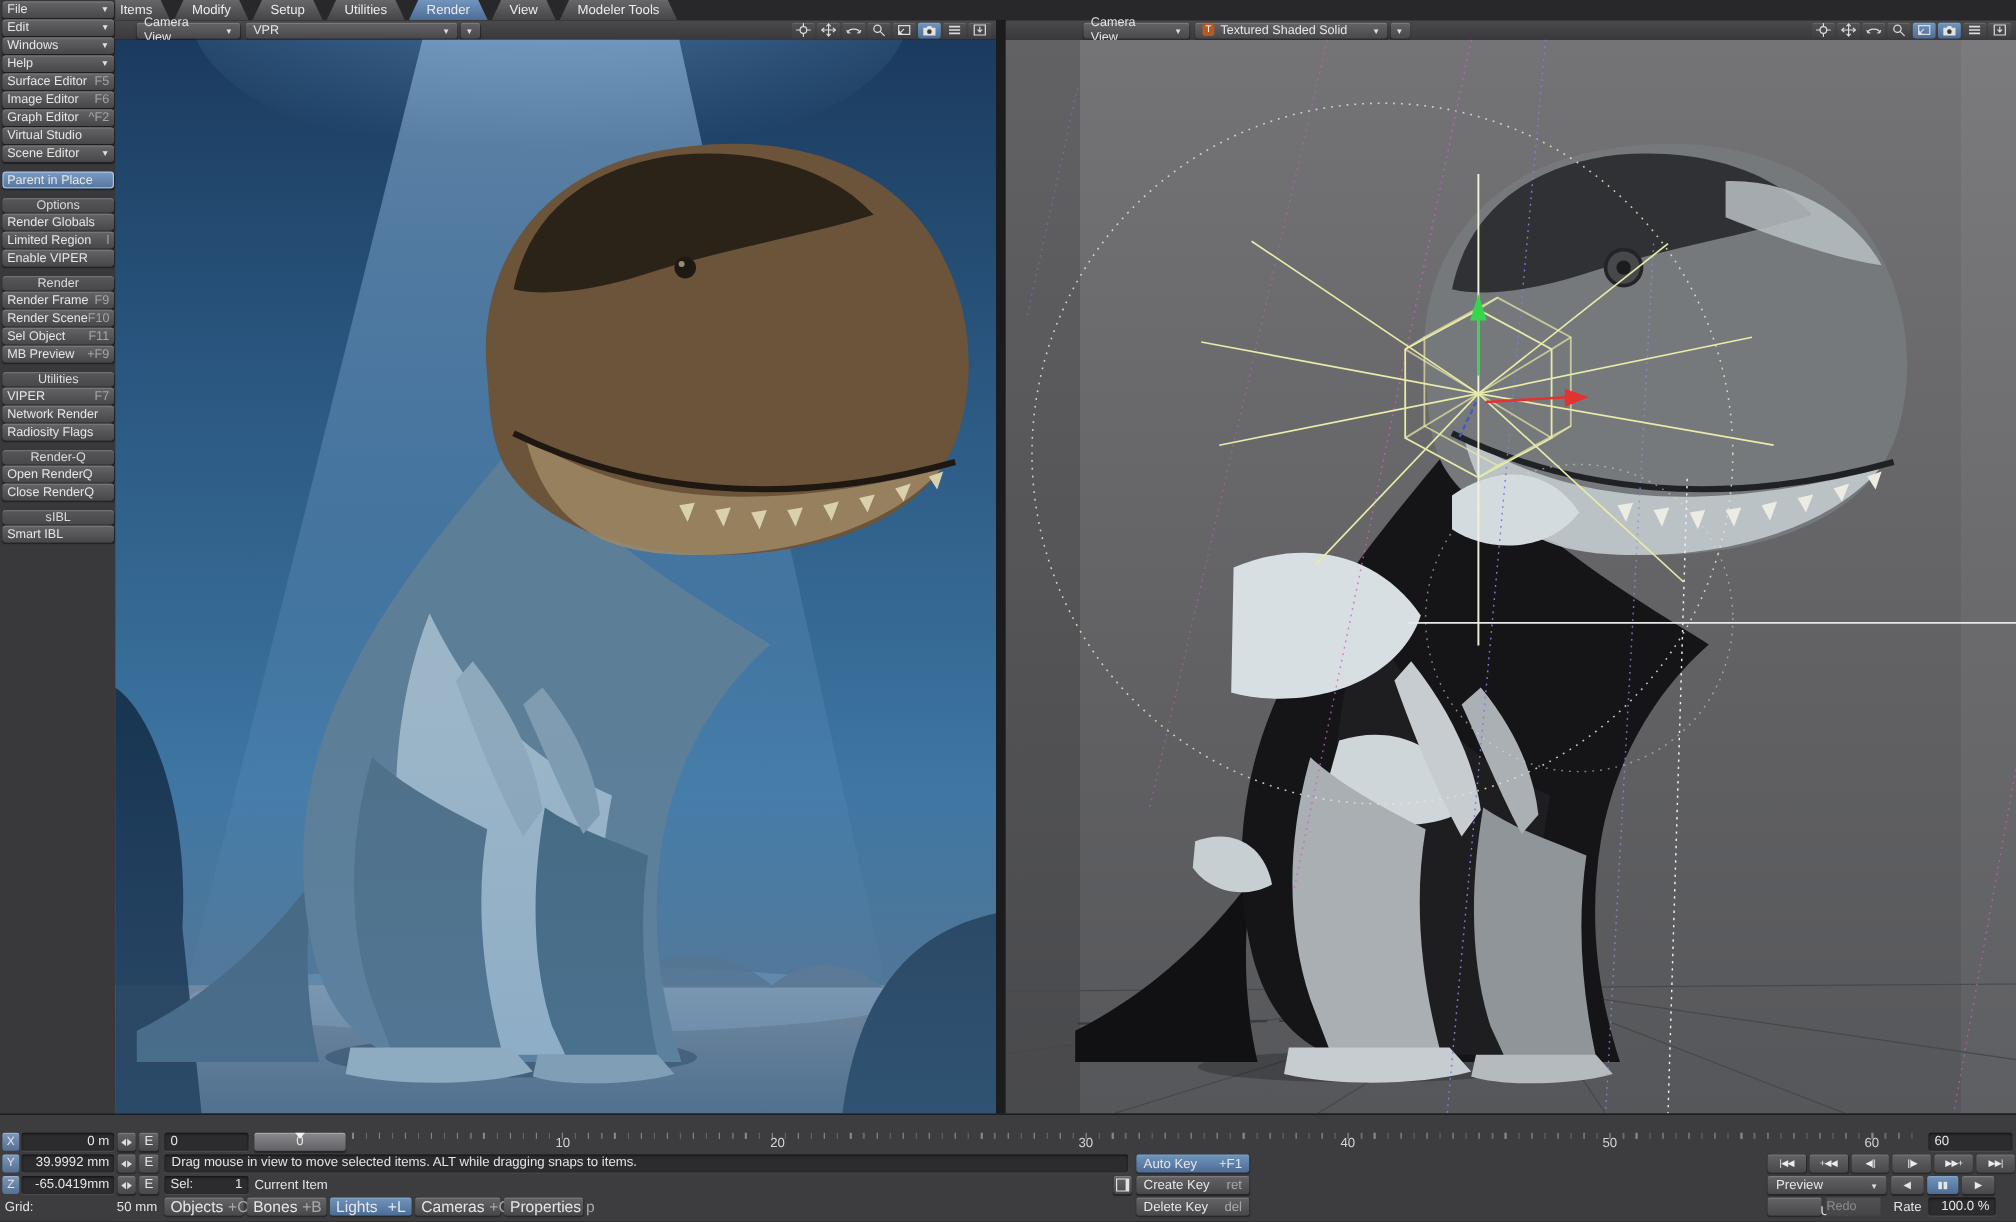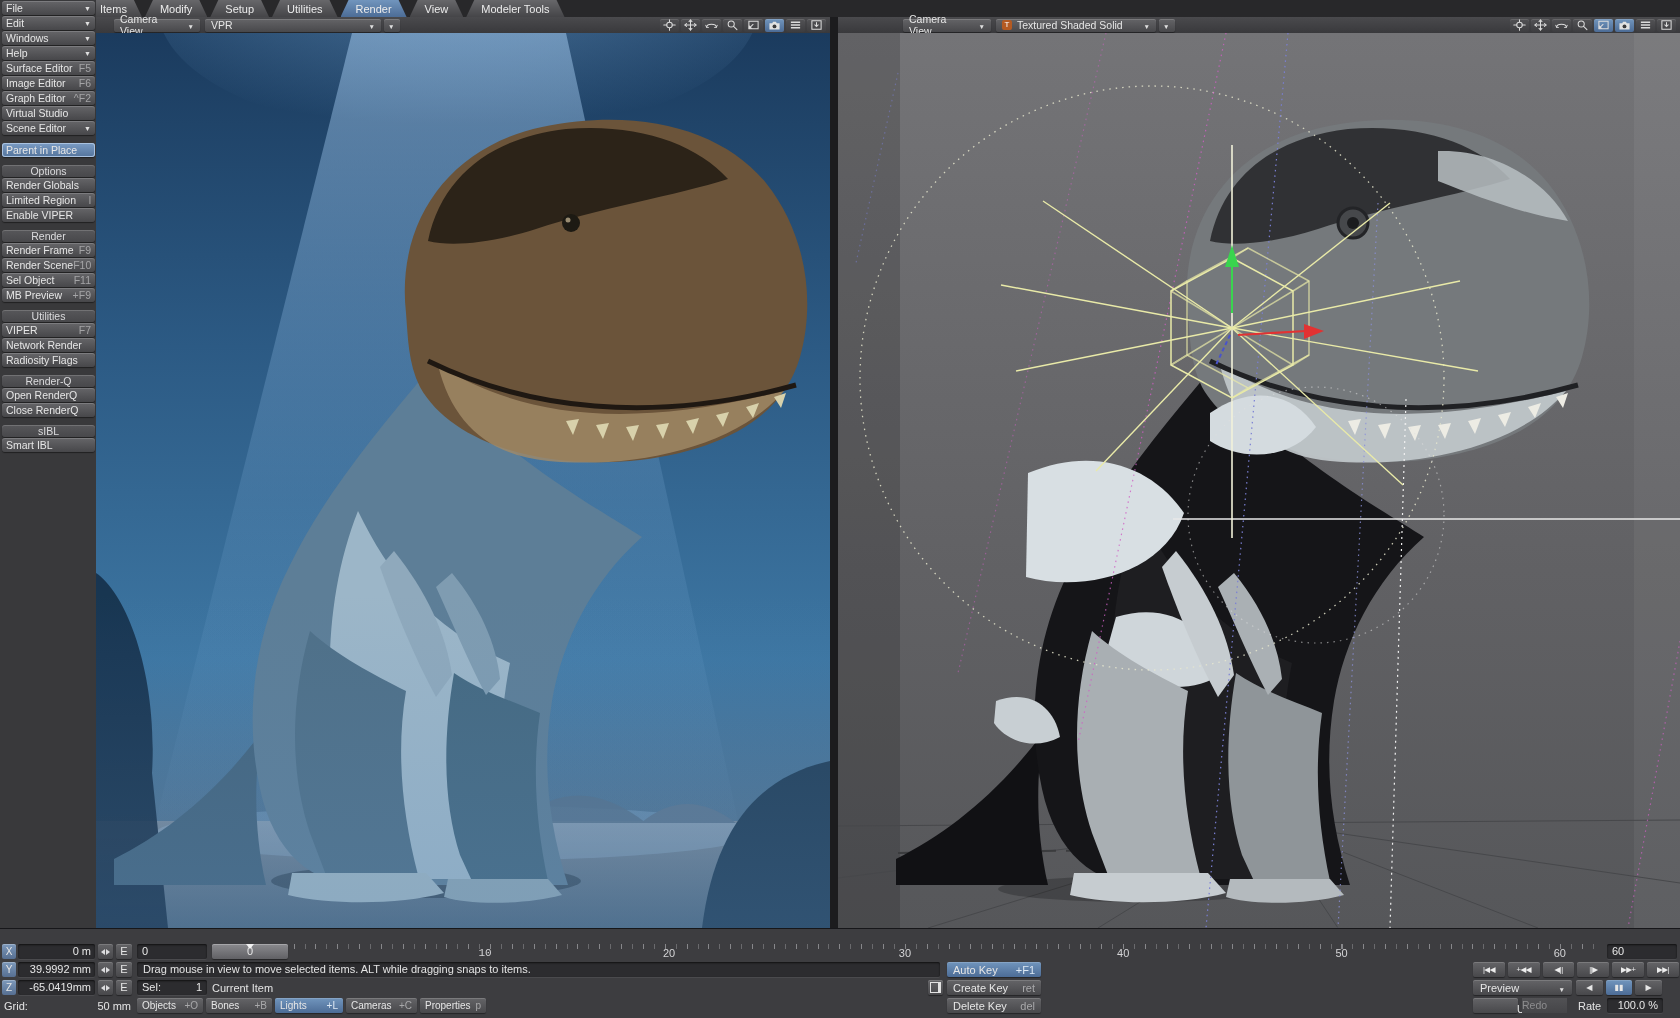--- a/index.html
+++ b/index.html
@@ -95,21 +95,21 @@
   .cilabel{position:absolute;left:212px;line-height:16px;color:#e4e4e4;}
   .itemdd{position:absolute;left:278px;width:647px;height:15px;display:flex;align-items:center;padding:0 6px;
           background:linear-gradient(#78787b,#58585b);border-radius:2px;box-shadow:inset 0 1px rgba(255,255,255,.18),0 1px 1px rgba(0,0,0,.4);}
   .light-ic{width:9px;height:7px;background:#cc4fc2;border-radius:1px;margin-right:6px;box-shadow:inset 0 0 0 1px rgba(255,255,255,.45);}
   .itemdd .arr{margin-left:auto;}
   .minibtn{position:absolute;left:928px;width:15px;height:15px;display:flex;align-items:center;justify-content:center;}
   .minibtn b{display:block;width:7px;height:9px;border:1px solid #e2e2e2;border-right:3px solid #e2e2e2;}
 
   .gridlabel{position:absolute;left:4px;line-height:16px;color:#e4e4e4;}
   .gridval{position:absolute;left:0;width:131px;text-align:right;line-height:16px;color:#e4e4e4;}
-  .itb{position:absolute;height:15px;display:flex;align-items:center;padding:0 5px;font-size:10px;}
+  .itb{position:absolute;height:15px;display:flex;align-items:center;padding:0 5px;font-size:13px;}
   .itb .sc{margin-left:auto;color:#a8a8aa;padding-left:4px;}
   .itb.active .sc{color:#dce8f4;}
   .itblist .itb:nth-of-type(1){left:137px;width:66px;}
   .itblist .itb:nth-of-type(2){left:206px;width:66px;}
   .itblist .itb:nth-of-type(3){left:275px;width:68px;}
   .itblist .itb:nth-of-type(4){left:346px;width:71px;}
   .itblist .itb:nth-of-type(5){left:420px;width:66px;}
 
   .transport{position:absolute;left:1473px;width:206px;height:15px;display:flex;gap:3px;}
   .tbtn{flex:1;display:flex;align-items:center;justify-content:center;font-size:7.5px;letter-spacing:-.5px;color:#ececec;}
@@ -670,22 +670,22 @@
       <span class="valfield fieldish">0 m</span>
       <span class="stepper btnish">
           <i class="l"></i>
           <i class="r"></i>
         </span>
       <span class="ebtn btnish">E</span>
       <span class="framefield fieldish">0</span>
       <div class="ticks"></div>
       <div class="rlabels">
 
-      <span class="rl" style="left: 485px; font-family: Liberation Mono, monospace;">10</span>
-          <span class="rl" style="left: 669px;">20</span>
+      <span class="rl" style="left: 469px;">10</span>
+          <span class="rl" style="left: 648px;">20</span>
           <span class="rl" style="left: 904.9px;">30</span>
           <span class="rl" style="left: 1123.2px;">40</span>
           <span class="rl" style="left: 1341.5px;">50</span>
           <span class="rl" style="left: 1559.8px;">60</span>
         </div>
       <div class="knob">
         <span>0</span>
         <span class="knob-notch"></span>
       </div>
       <span class="endfield fieldish">60</span>

